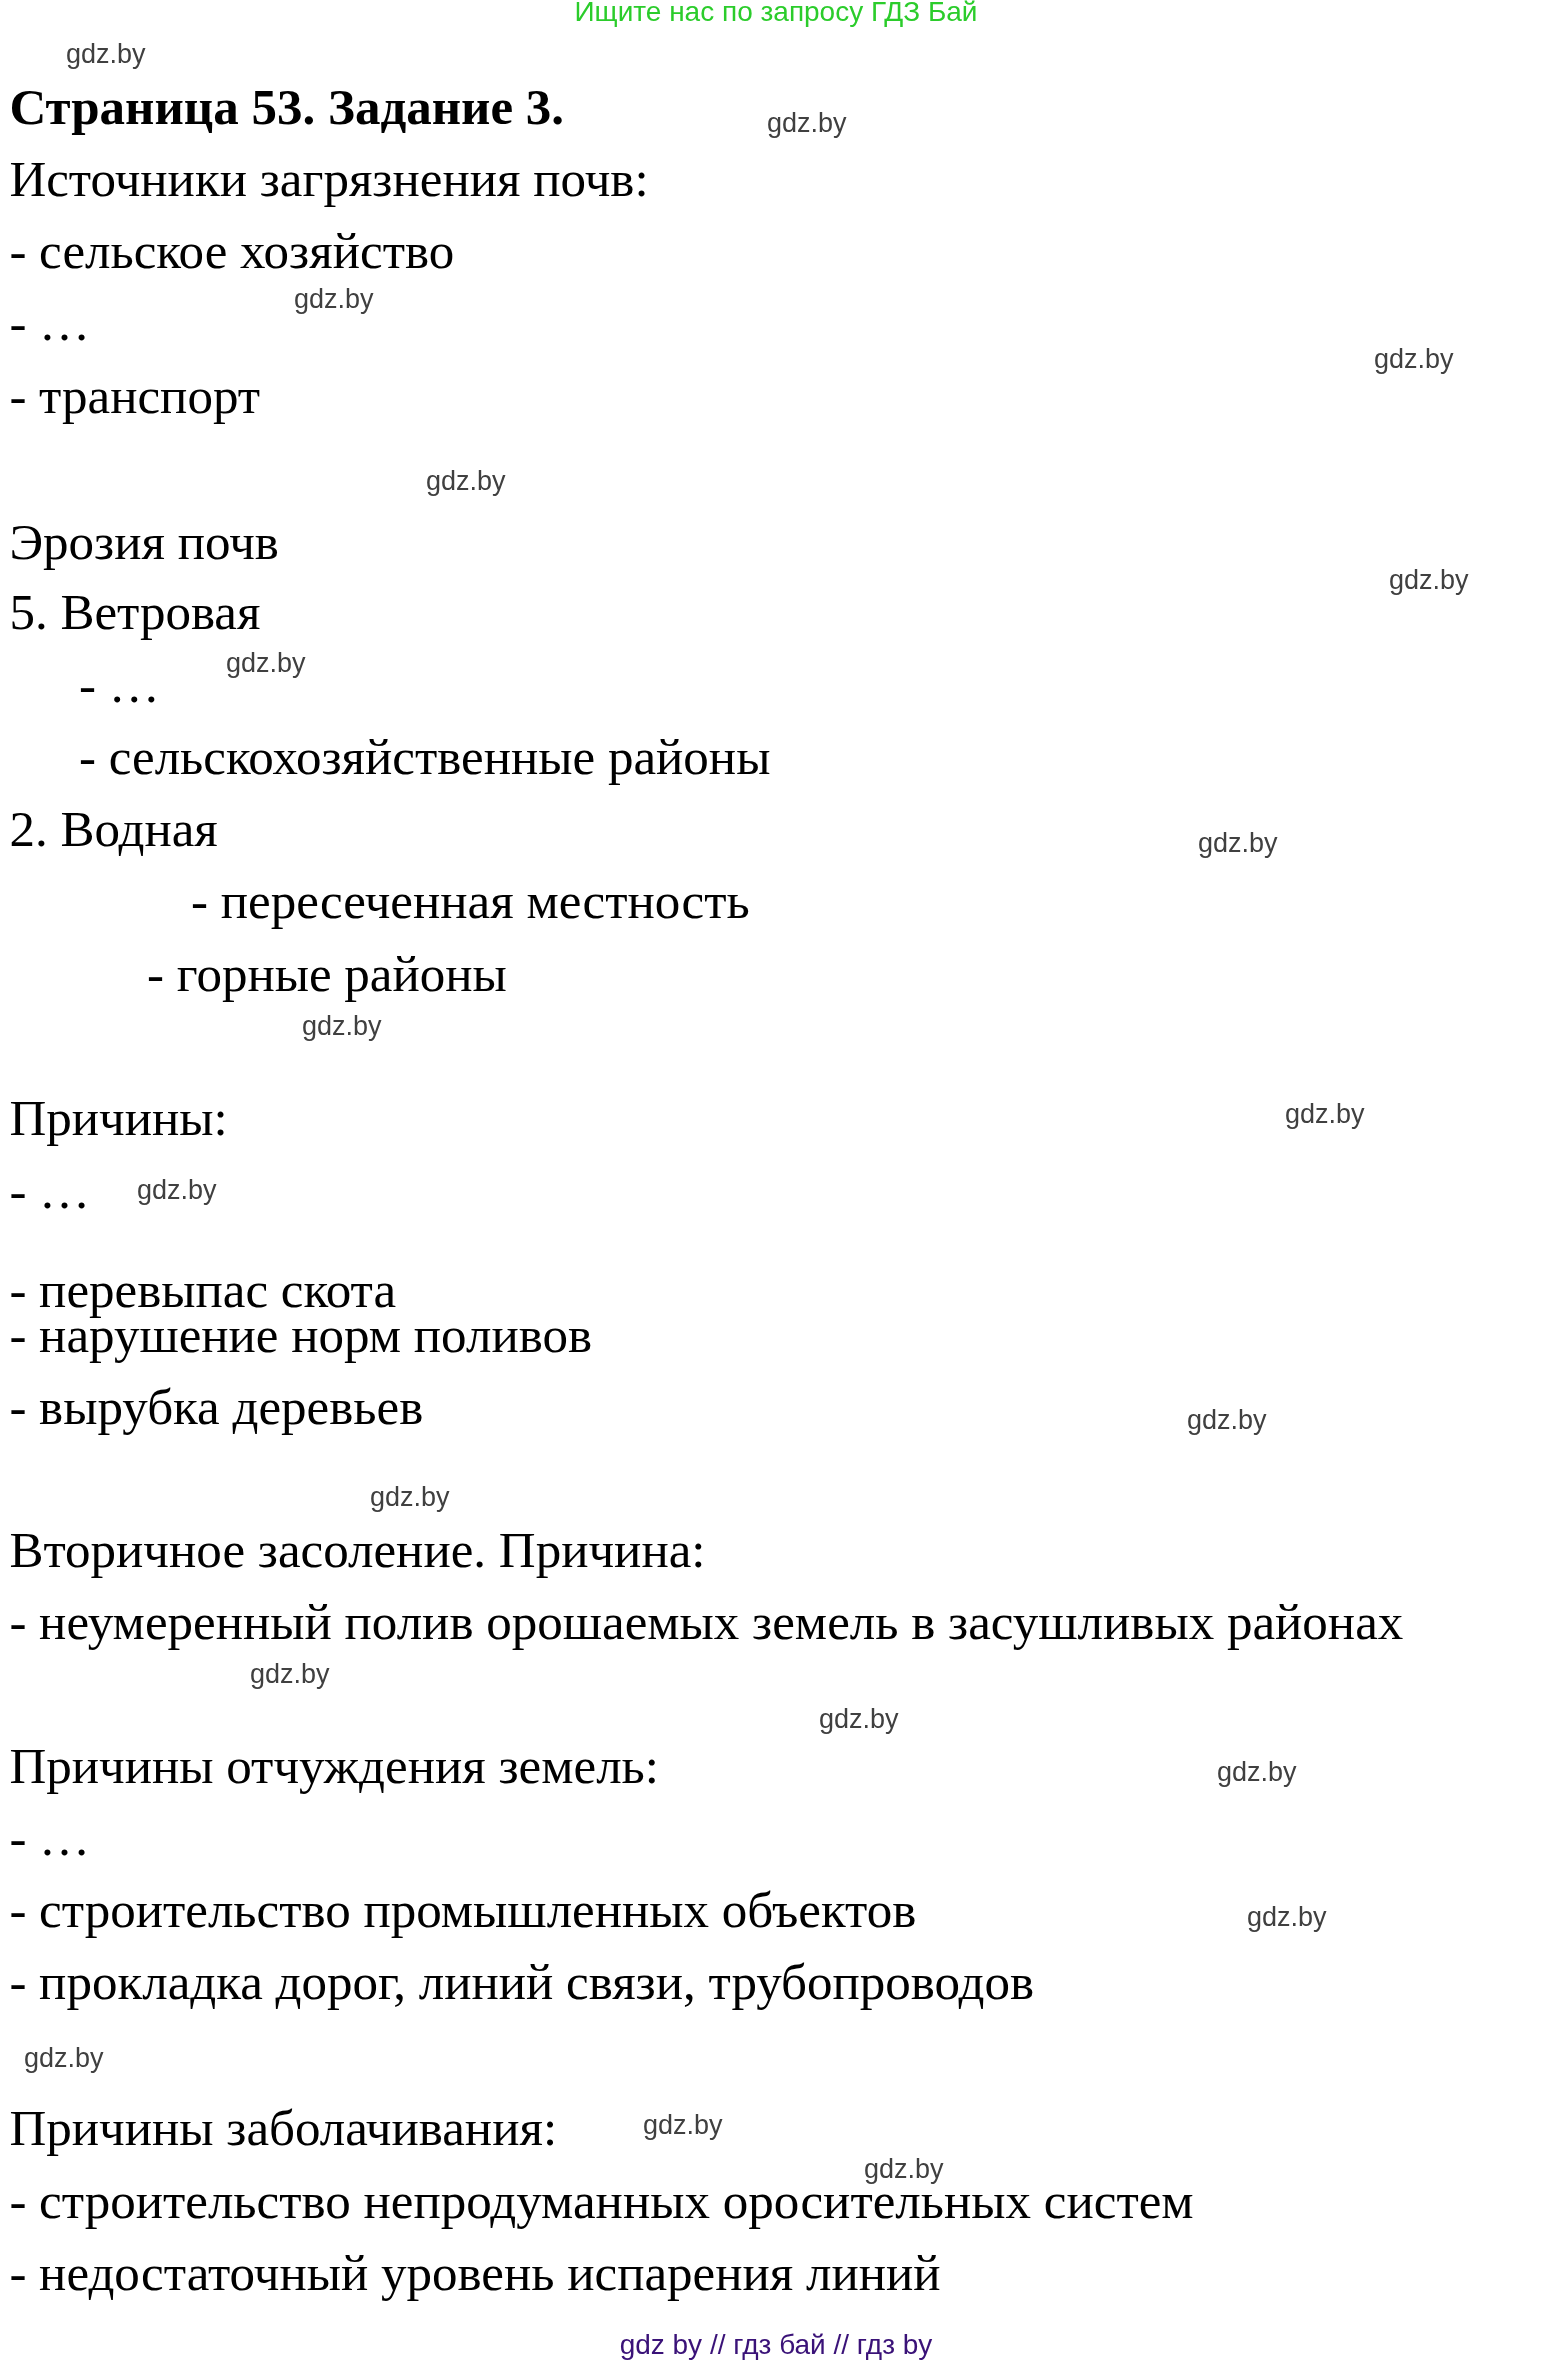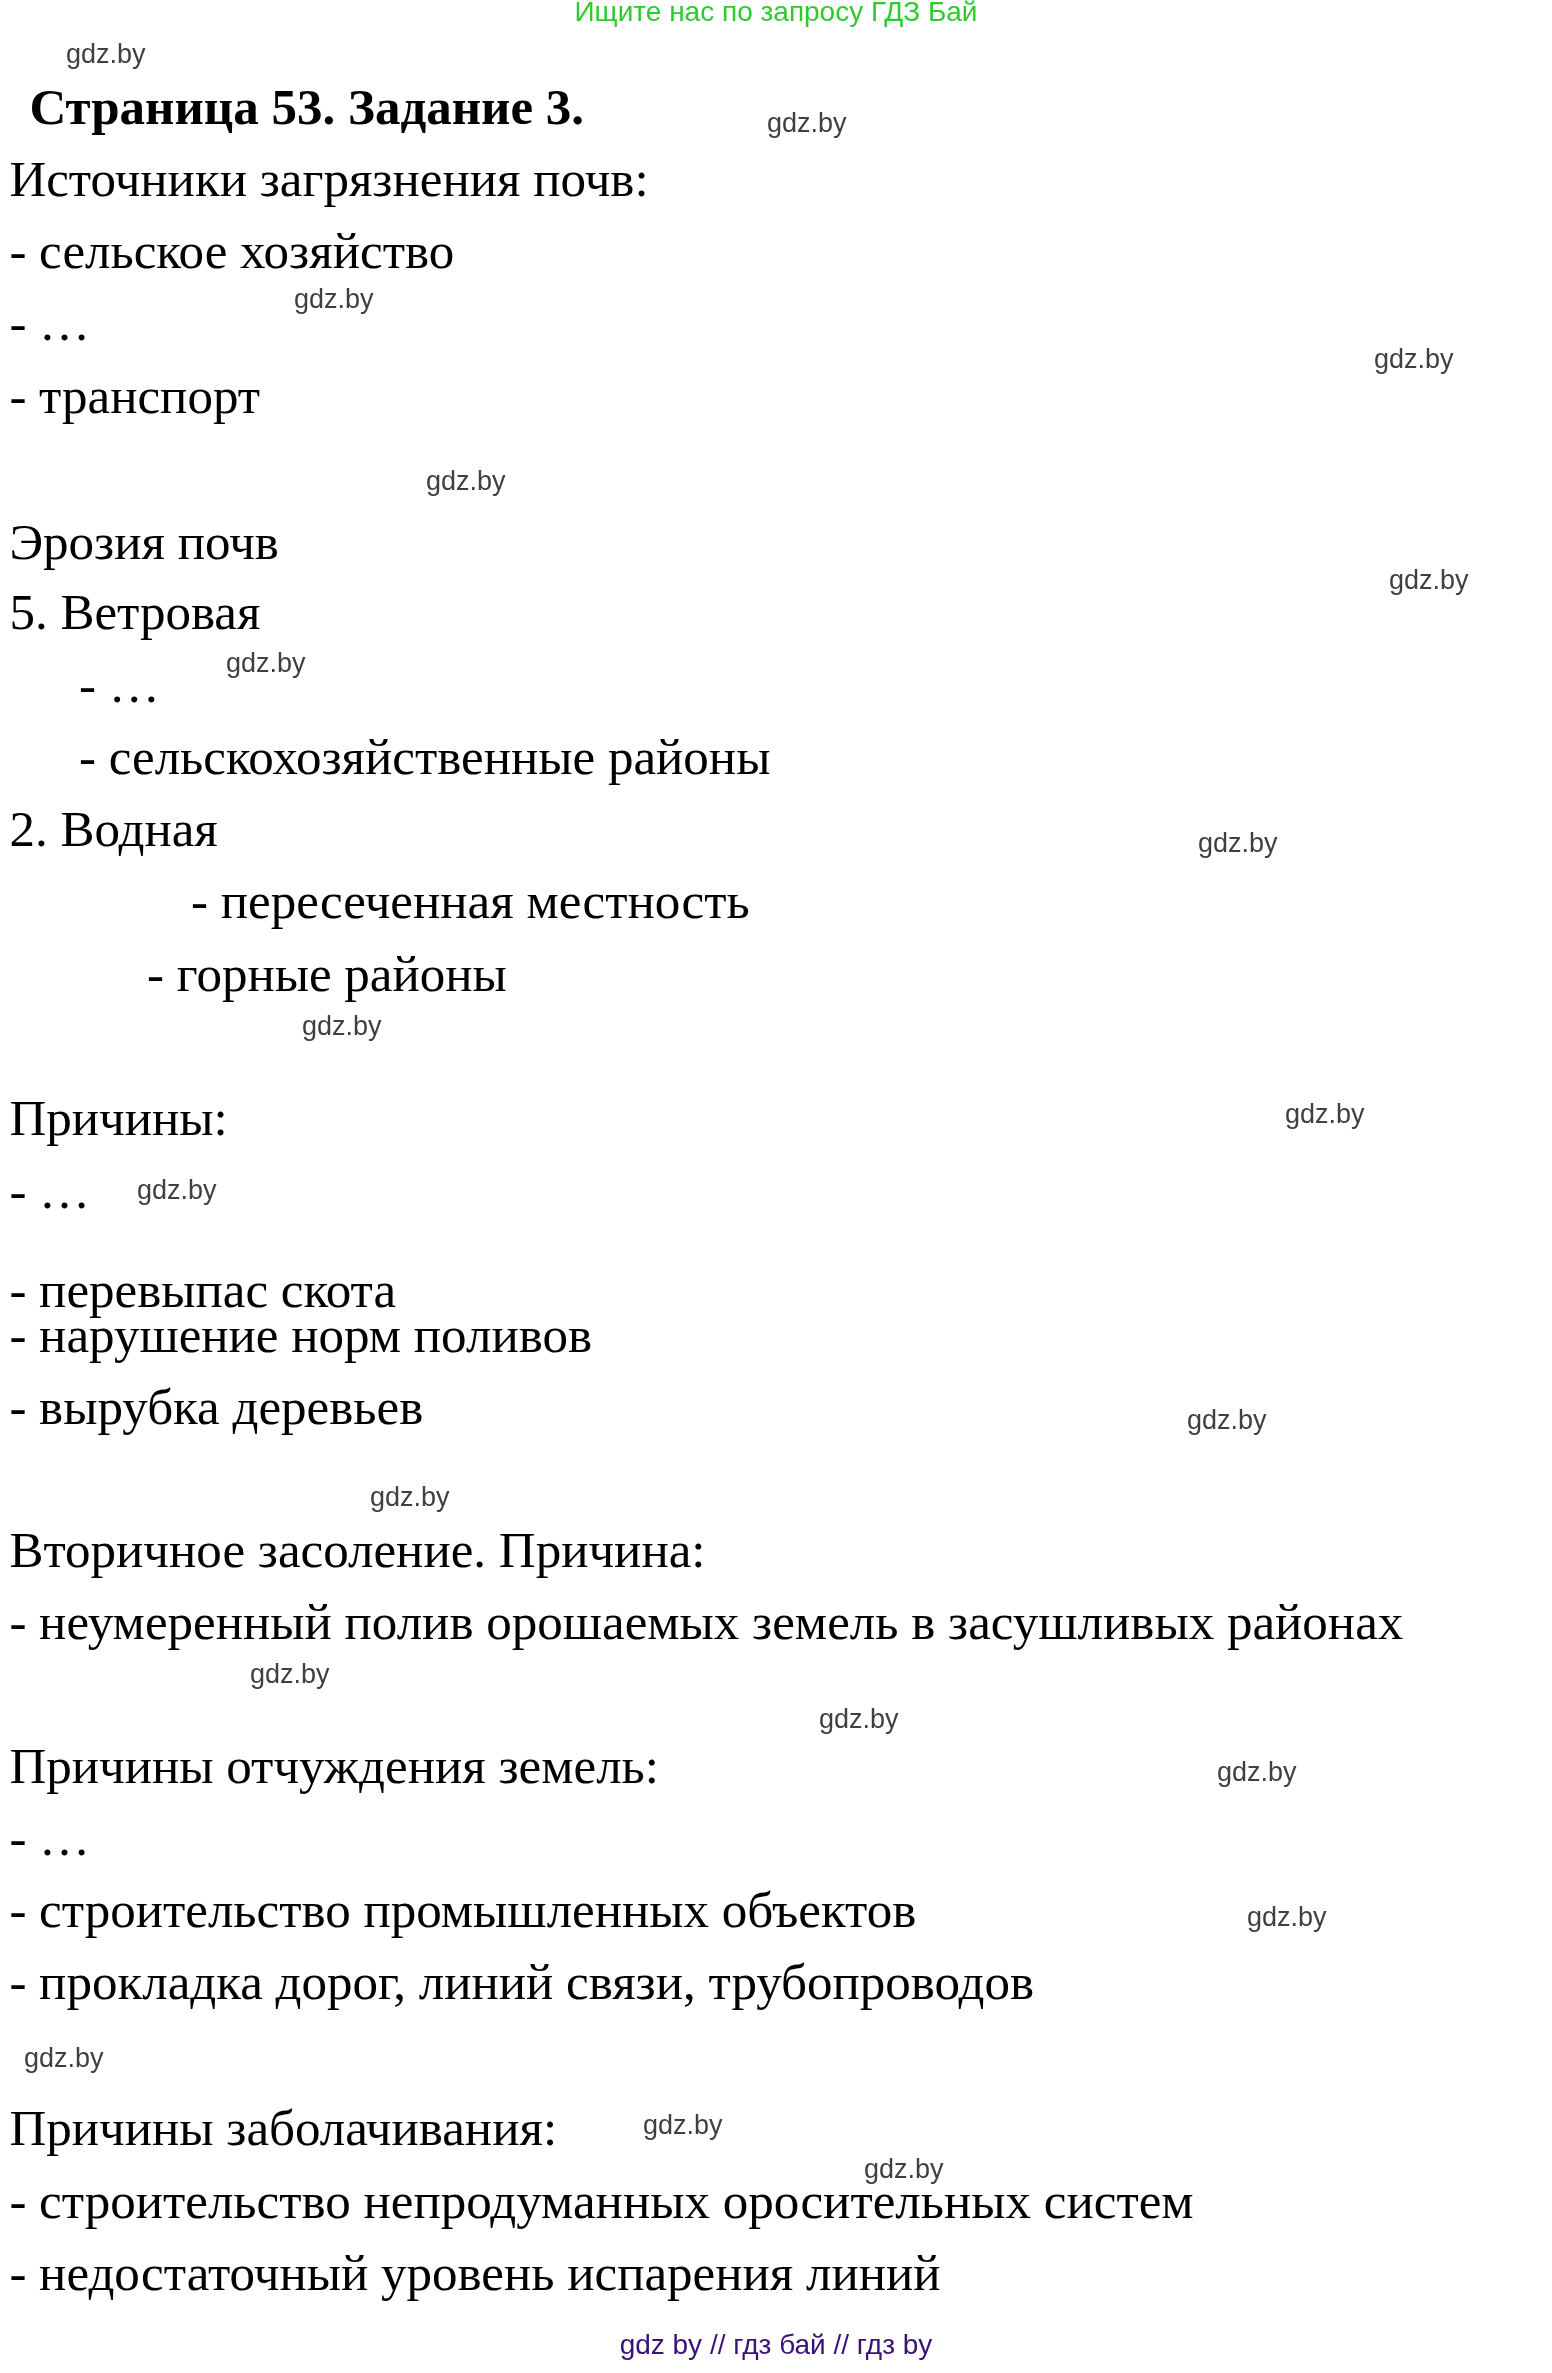--- a/index.html
+++ b/index.html
@@ -1,21 +1,21 @@
 <!DOCTYPE html>
 <html style="font-size:15px"><head>
 <meta charset="utf-8">
 <style>
   html, body { margin:0; padding:0; background:#ffffff; }
   body { width:1552px; height:2373px; position:relative; overflow:hidden; }
   .banner { position:absolute; top:-3.7px; left:0; width:1552px; text-align:center;
     font-family:"Liberation Sans", sans-serif; font-size:28px; color:#2bcc2b; }
   .wm { position:absolute; font-family:"Liberation Sans", sans-serif; font-size:27px; color:#404040; }
   .line { position:absolute; left:9.4px; font-family:"Liberation Serif", serif; font-size:51px; color:#000; white-space:nowrap; line-height:1; }
-  .title { font-weight:bold;margin-left:20px; }
+  .title { font-weight:bold; }
   .footer { position:absolute; top:2329px; left:0; width:1552px; text-align:center;
     font-family:"Liberation Sans", sans-serif; font-size:28px; color:#3a1278; }
 </style>
 </head>
 <body>
 
 <div class="banner">Ищите нас по запросу ГДЗ Бай</div>
 
 <div class="wm" style="left:66px;top:39px;">gdz.by</div>
 <div class="wm" style="left:767px;top:108px;">gdz.by</div>

